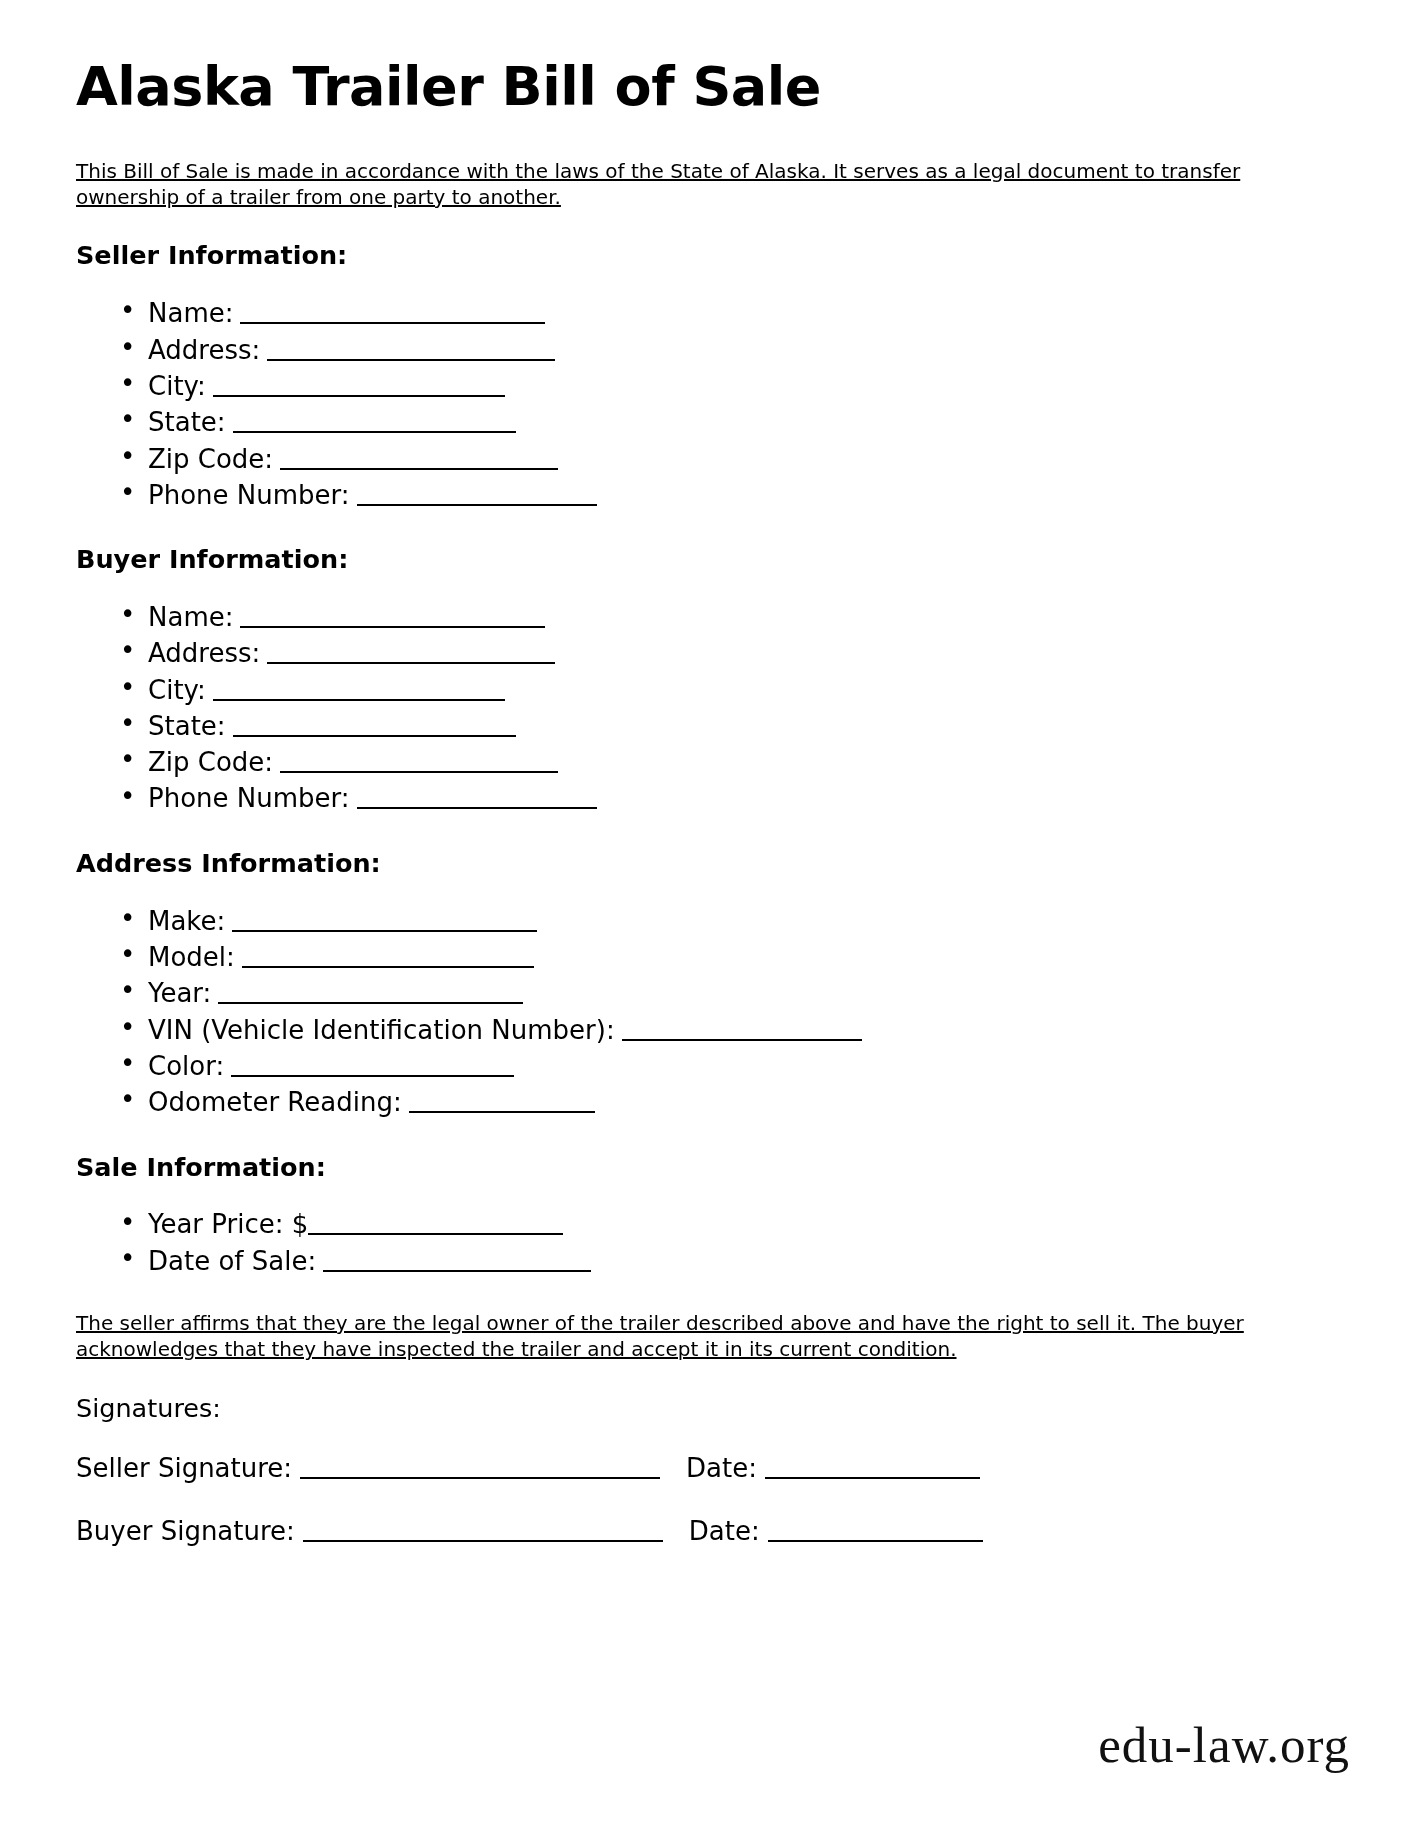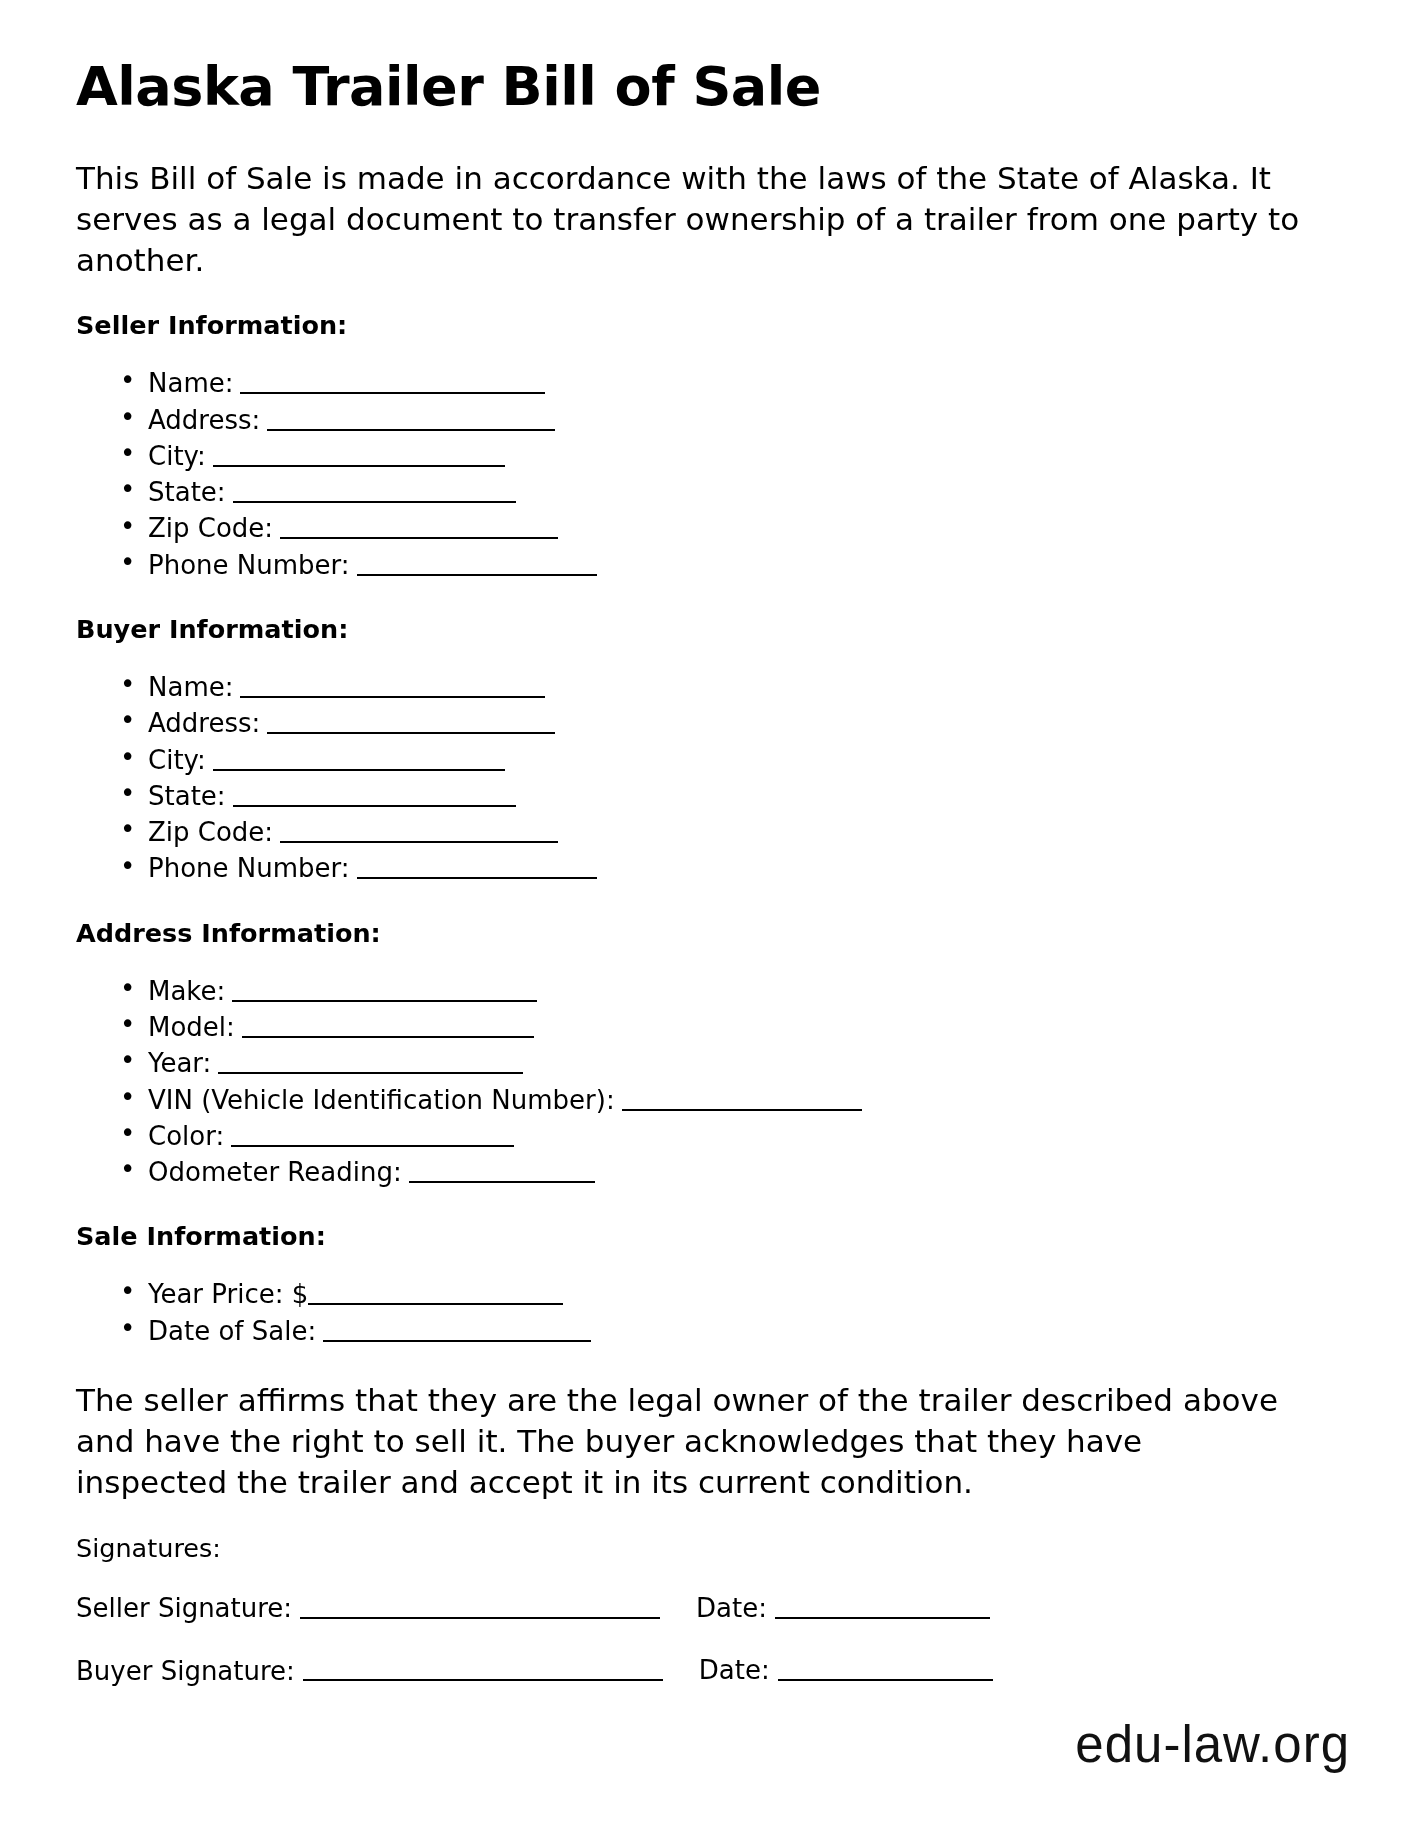--- a/index.html
+++ b/index.html
@@ -29,24 +29,25 @@
   .doc-title {
     font-size: 54px;
     font-weight: bold;
     letter-spacing: -0.5px;
     line-height: 1.05;
     margin: 0 0 42px 0;
   }
 
   
   .para {
-    font-size: 31px;
+    font-size: 20px;
     line-height: 1.32;
     margin: 0 0 30px 0;
     max-width: 1225px;
+    text-decoration: underline;
   }
 
   
   .section-heading {
     font-size: 25.5px;
     font-weight: bold;
     margin: 0 0 26px 0;
   }
 
   
@@ -102,21 +103,21 @@
     font-weight: normal;
     margin: 0 0 28px 0;
   }
   .sig-row {
     font-size: 26px;
     line-height: 1.15;
     margin: 0 0 30px 0;
     white-space: nowrap;
   }
   .sig-row .date-label {
-    margin-left: 36px;
+    margin-left: 26px;
   }
   .sig-line {
     display: inline-block;
     border-bottom: 2.4px solid #000;
     height: 0.92em;
     width: 360px;
     margin-left: 8px;
     position: relative;
     top: 2px;
   }
@@ -128,21 +129,21 @@
     margin-left: 8px;
     position: relative;
     top: 2px;
   }
 
   
   .watermark {
     position: absolute;
     right: 66px;
     bottom: 58px;
-    font-family: Liberation Sans, sans-serif;
+    font-family: Liberation Serif, serif;
     font-size: 51px;
     letter-spacing: 1px;
     color: #111111;
     font-weight: 400;
   }
 </style>
 </head>
 <body>
 
 <div class="page">

